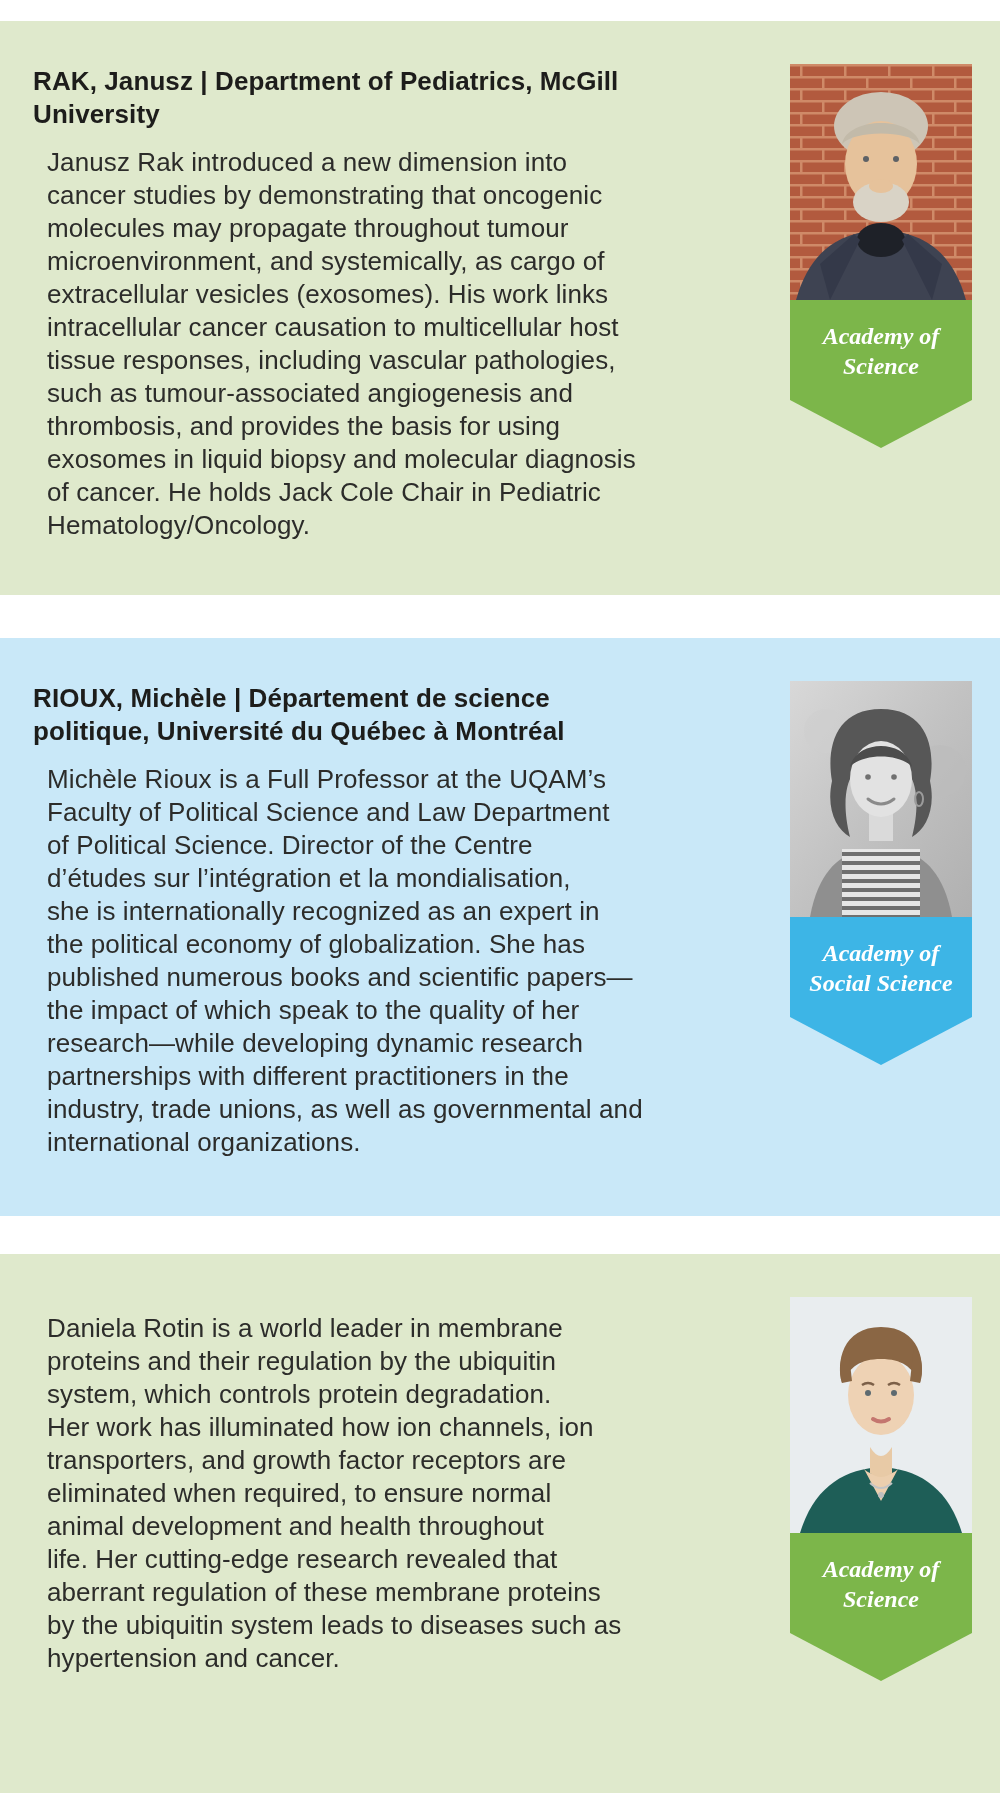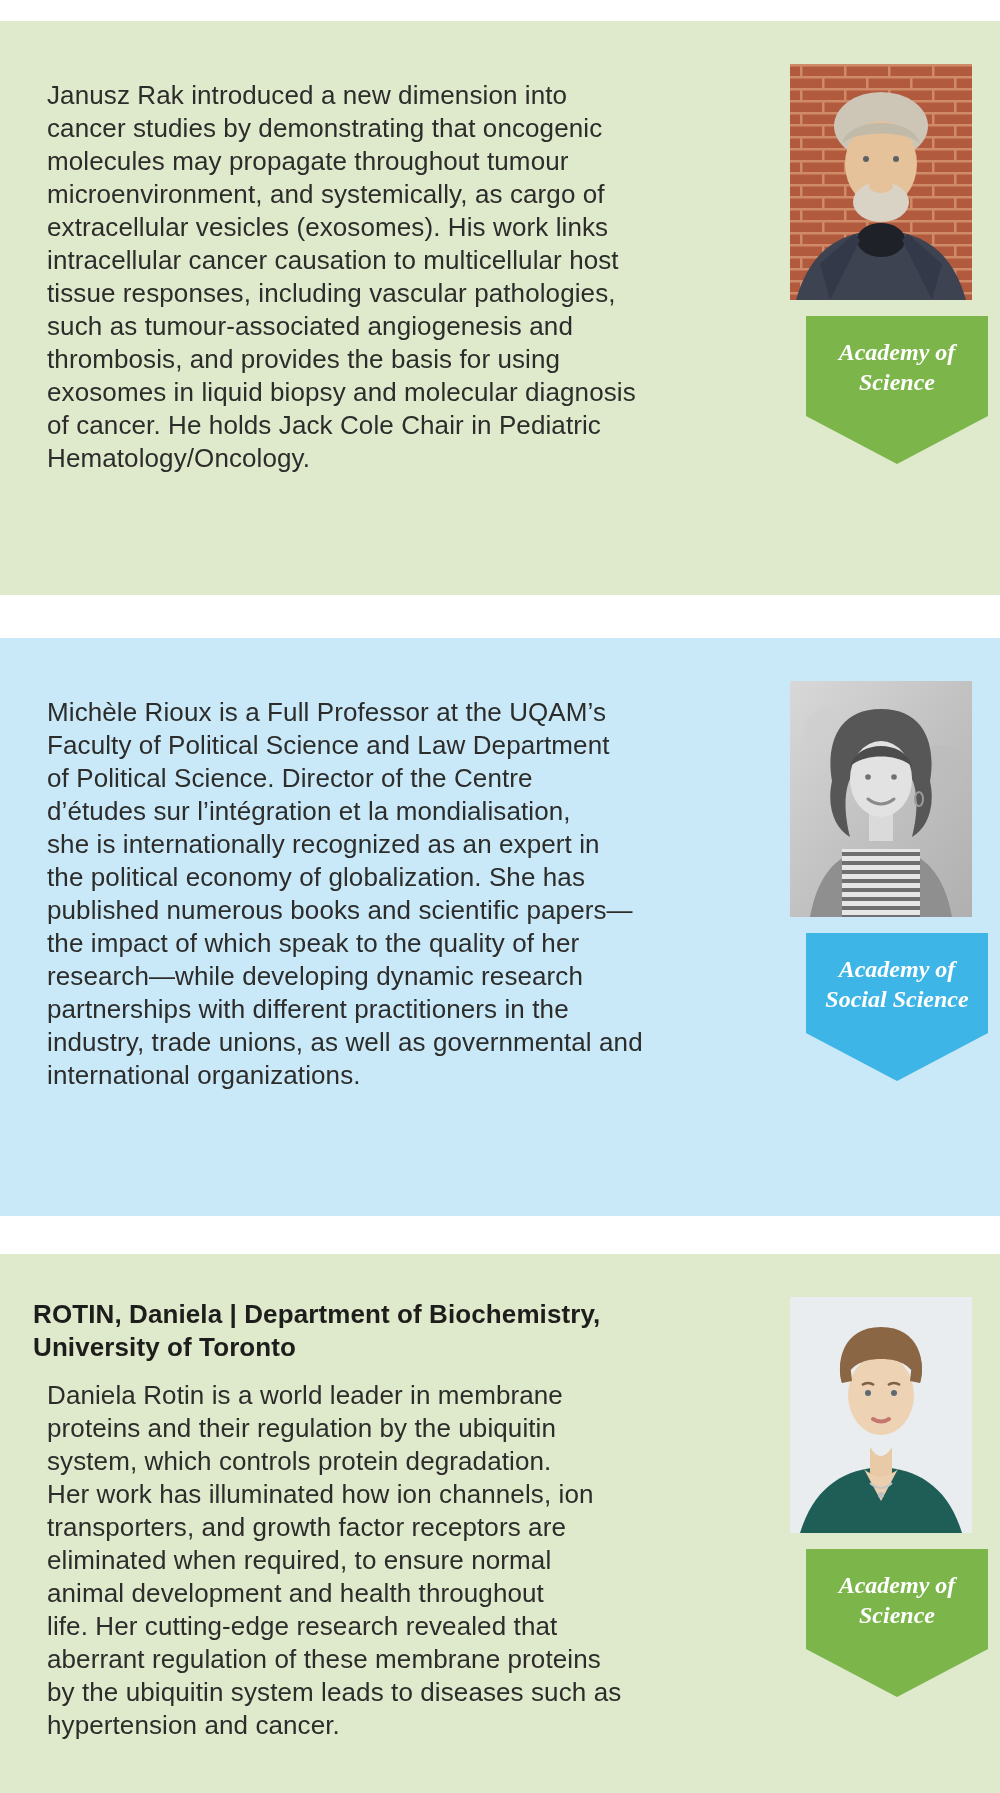--- a/index.html
+++ b/index.html
@@ -22,38 +22,40 @@
   }
   .profile-bio{
     font-family:"Liberation Sans",sans-serif;
     font-weight:400;font-size:26px;line-height:33px;
     color:#2c2c2a;margin:14px;white-space:pre-line;letter-spacing:0.1px;
   }
 
   .side-col{position:absolute;left:790px;top:43px;width:182px;}
   .portrait{display:block;width:182px;height:236px;}
   .academy-badge{
-    width:182px;height:148px;margin:16px;box-sizing:border-box;
+    width:182px;height:148px;margin:0;box-sizing:border-box;
     display:flex;align-items:center;justify-content:center;
     padding:0 6px 46px 6px;text-align:center;
     clip-path:polygon(0 0,100% 0,100% 67.5%,50% 100%,0 67.5%);
   }
   .badge--green{background:#7cb64a;}
   .badge--blue{background:#3db5e6;}
   .academy-badge-label{
     color:#ffffff;font-family:"Liberation Serif",serif;
     font-style:italic;font-weight:700;font-size:24px;line-height:30px;
     white-space:pre-line;
   }
 </style>
 </head>
 <body>
 
 <section class="card card--green" id="card-rak">
   <div class="card-text">
+    <h2 class="profile-header">RAK, Janusz | Department of Pediatrics, McGill
+University</h2>
     <p class="profile-bio">Janusz Rak introduced a new dimension into
 cancer studies by demonstrating that oncogenic
 molecules may propagate throughout tumour
 microenvironment, and systemically, as cargo of
 extracellular vesicles (exosomes). His work links
 intracellular cancer causation to multicellular host
 tissue responses, including vascular pathologies,
 such as tumour-associated angiogenesis and
 thrombosis, and provides the basis for using
 exosomes in liquid biopsy and molecular diagnosis
@@ -86,20 +88,22 @@
     </svg>
     <div class="academy-badge badge--green">
       <span class="academy-badge-label">Academy of
 Science</span>
     </div>
   </div>
 </section>
 
 <section class="card card--blue" id="card-rioux">
   <div class="card-text">
+    <h2 class="profile-header">RIOUX, Michèle | Département de science
+politique, Université du Québec à Montréal</h2>
     <p class="profile-bio">Michèle Rioux is a Full Professor at the UQAM’s
 Faculty of Political Science and Law Department
 of Political Science. Director of the Centre
 d’études sur l’intégration et la mondialisation,
 she is internationally recognized as an expert in
 the political economy of globalization. She has
 published numerous books and scientific papers—
 the impact of which speak to the quality of her
 research—while developing dynamic research
 partnerships with different practitioners in the
@@ -136,22 +140,20 @@
     </svg>
     <div class="academy-badge badge--blue">
       <span class="academy-badge-label">Academy of
 Social Science</span>
     </div>
   </div>
 </section>
 
 <section class="card card--green" id="card-rotin">
   <div class="card-text">
-    <h2 class="profile-header">ROTIN, Daniela | Department of Biochemistry,
-University of Toronto</h2>
     <p class="profile-bio">Daniela Rotin is a world leader in membrane
 proteins and their regulation by the ubiquitin
 system, which controls protein degradation.
 Her work has illuminated how ion channels, ion
 transporters, and growth factor receptors are
 eliminated when required, to ensure normal
 animal development and health throughout
 life. Her cutting-edge research revealed that
 aberrant regulation of these membrane proteins
 by the ubiquitin system leads to diseases such as

